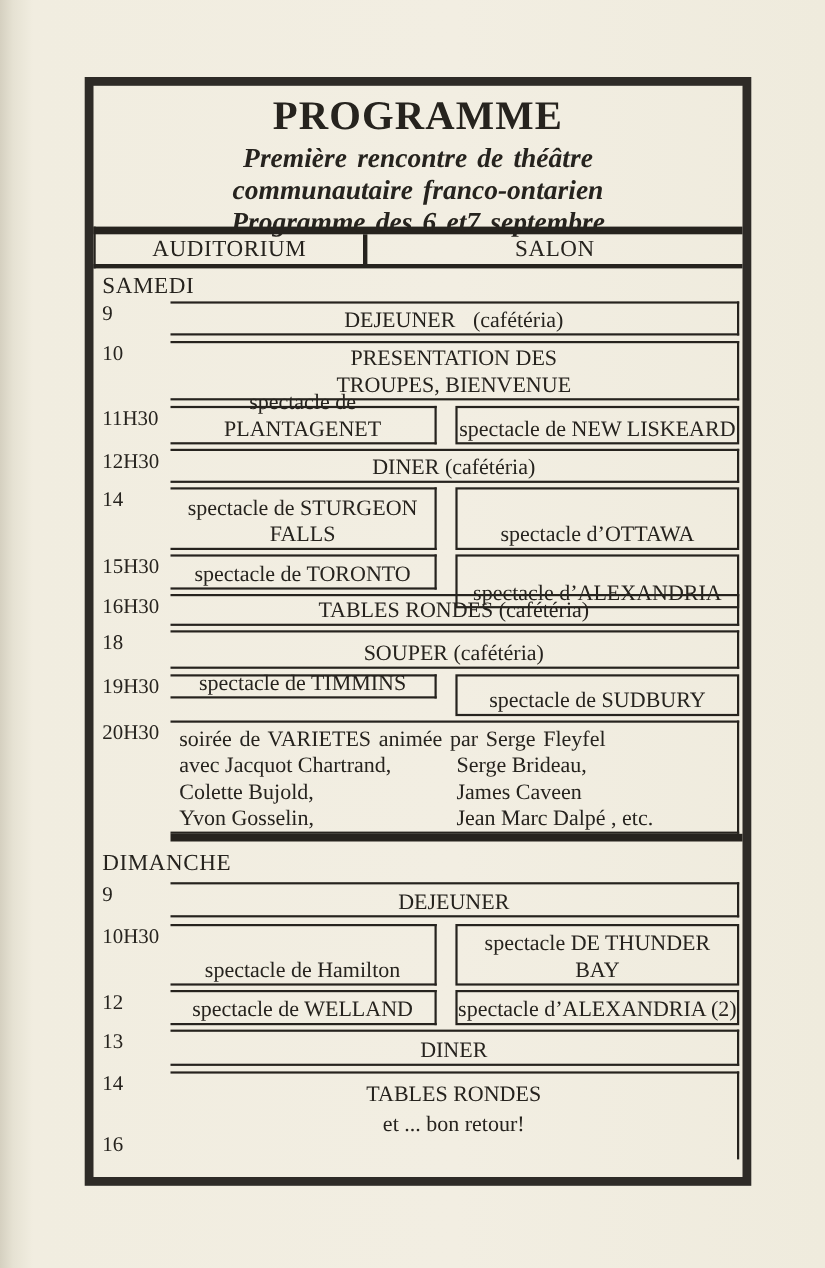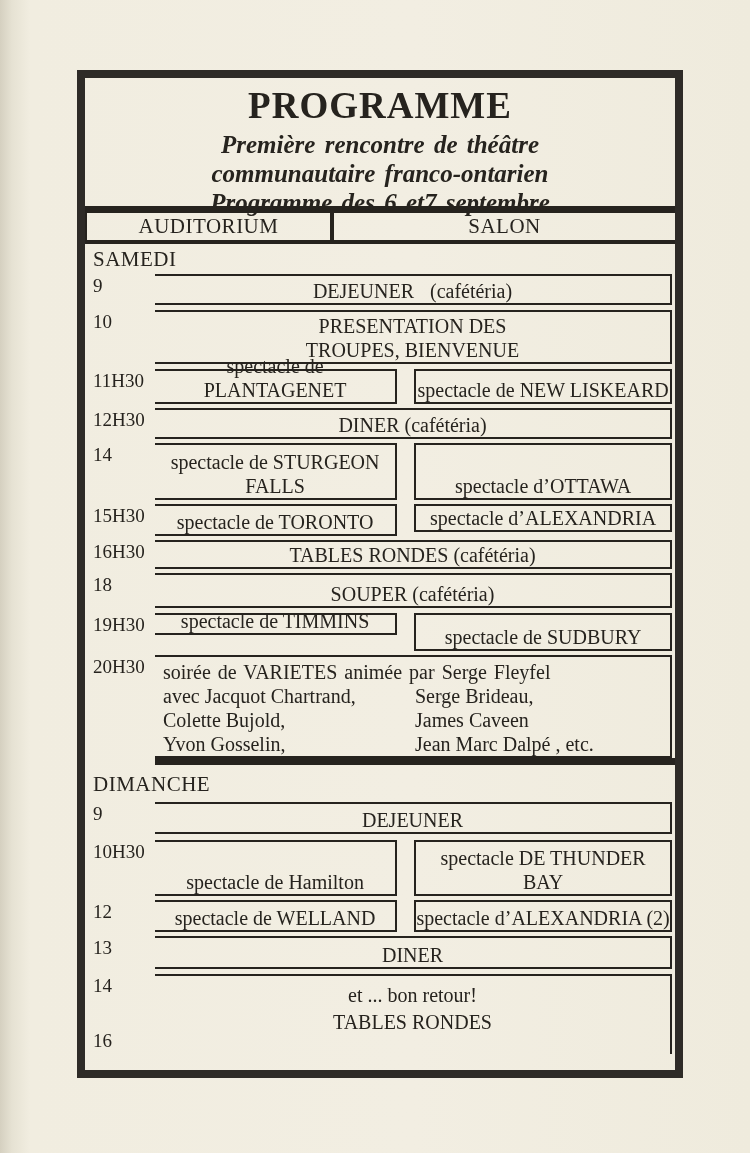--- a/index.html
+++ b/index.html
@@ -111,21 +111,21 @@
         <div>FALLS</div>
       </div>
       <div class="box bright" style="height:57px">spectacle d’OTTAWA</div>
     </div>
   </div>
 
   <div class="row" style="margin-bottom:4px">
     <div class="time">15H30</div>
     <div class="split" style="height:32px">
       <div class="box bleft" style="height:32px">spectacle de TORONTO</div>
-      <div class="box bright" style="height:28px">spectacle d’ALEXANDRIA</div>
+      <div class="box bright" style="height:49px">spectacle d’ALEXANDRIA</div>
     </div>
   </div>
 
   <div class="row" style="margin-bottom:4px">
     <div class="time">16H30</div>
     <div class="box content-full" style="height:29px">TABLES RONDES (cafétéria)</div>
   </div>
 
   <div class="row" style="margin-bottom:5px">
     <div class="time">18</div>
@@ -191,18 +191,18 @@
     <div class="time">13</div>
     <div class="box content-full" style="height:33px">DINER</div>
   </div>
 
   <div class="row">
     <div class="time gutter-col" style="height:80px">
       <div>14</div>
       <div>16</div>
     </div>
     <div class="box content-full last-box" style="height:80px">
+      <div>TABLES RONDES</div>
       <div>et ... bon retour!</div>
-      <div>TABLES RONDES</div>
     </div>
   </div>
 
 </div>
 
 </body></html>

